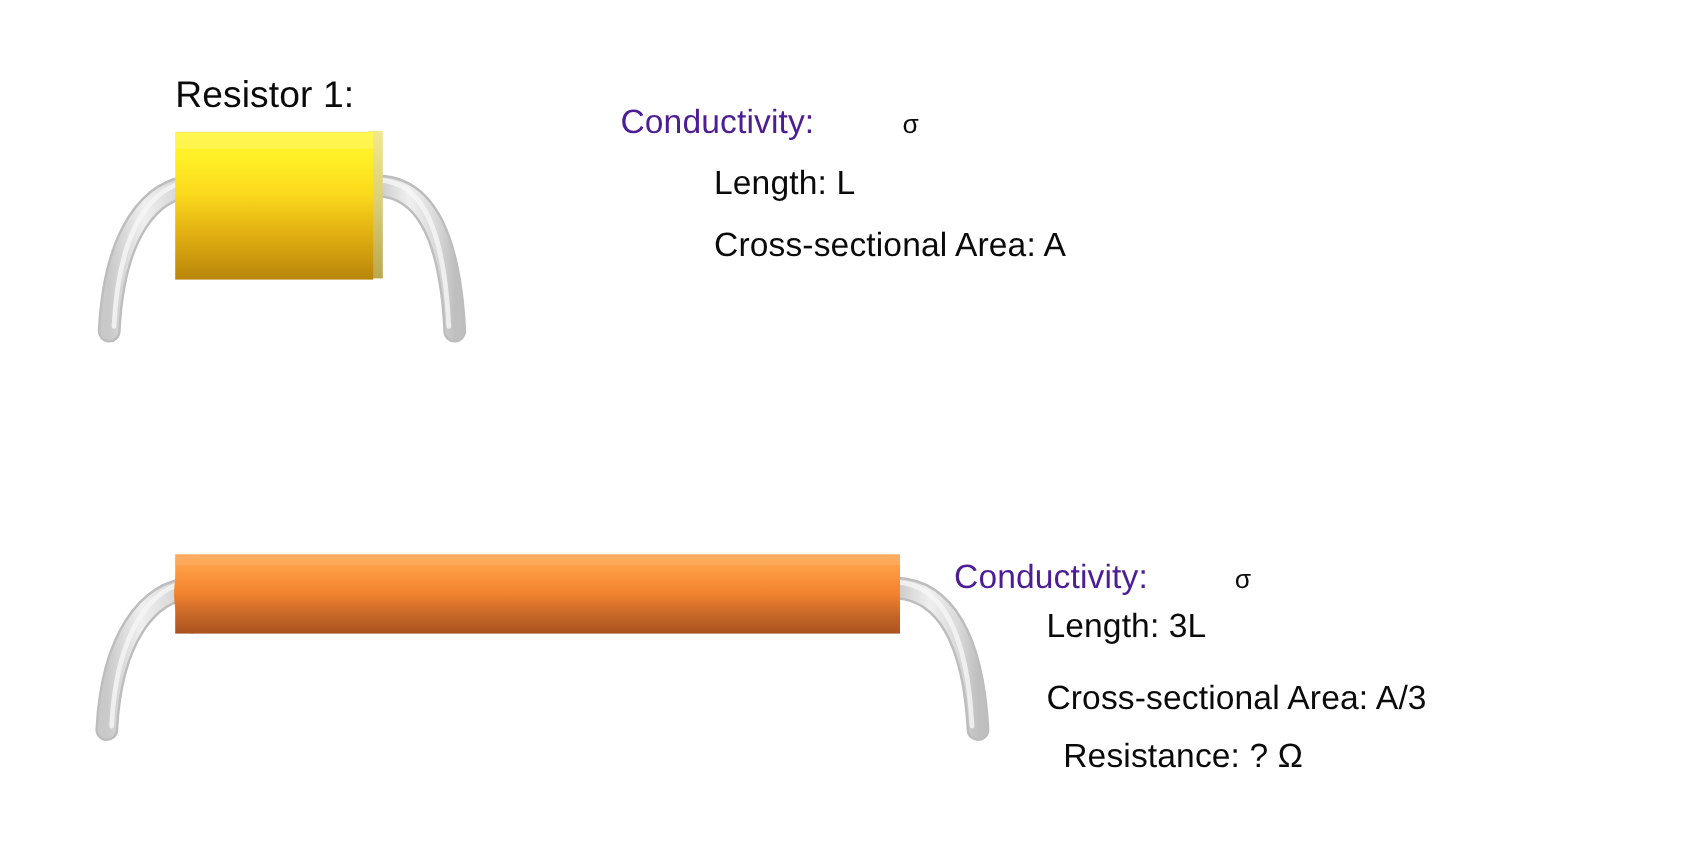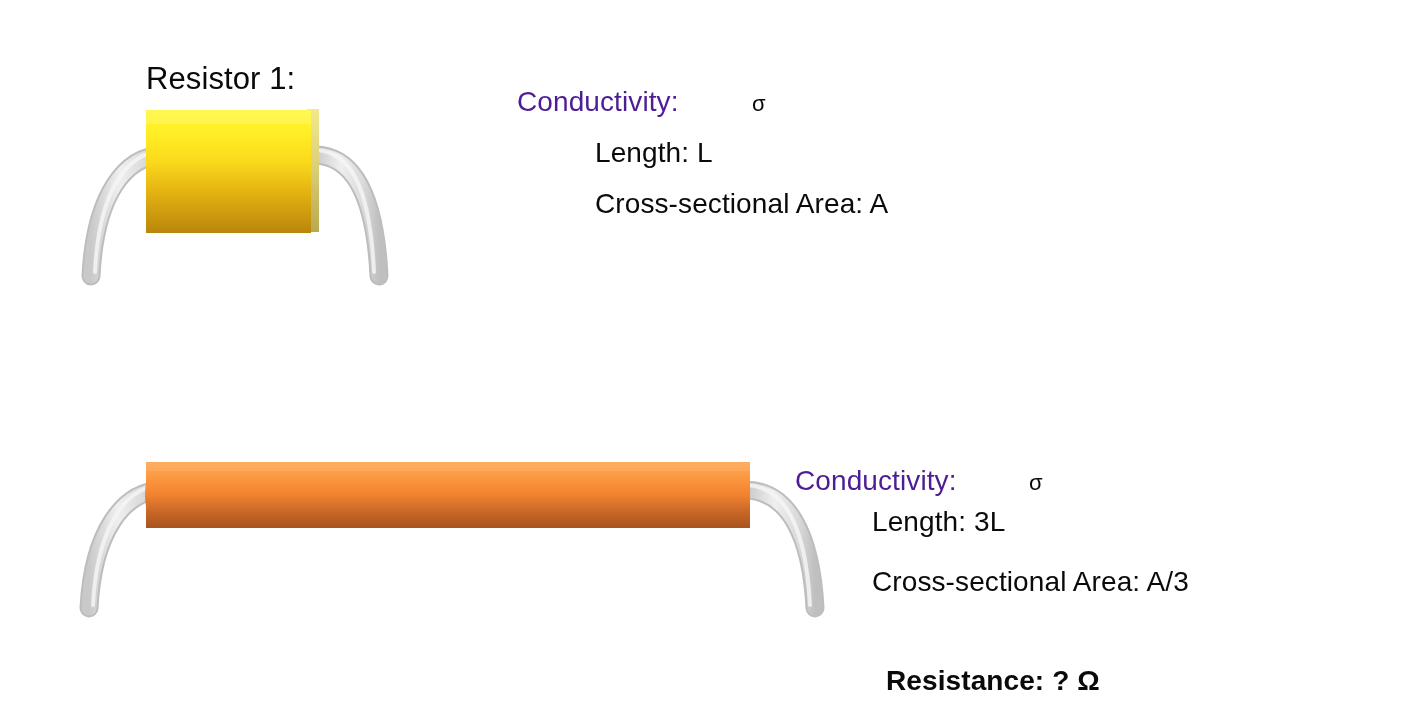--- a/index.html
+++ b/index.html
@@ -163,16 +163,16 @@
       <rect x="71" y="12" width="604" height="66" fill="url(#r2body)"></rect>
       <rect x="71" y="12" width="604" height="9" fill="#FDB06A" opacity="0.5"></rect>
     </svg>
   </div>
 
   <div>
     <div class="lbl spec dim" style="left:795px; top:467px;">Conductivity:</div>
     <div class="lbl sigma" style="left:1029px; top:472px;">σ</div>
     <div class="lbl spec" style="left:872px; top:508px;">Length: 3L</div>
     <div class="lbl spec" style="left:872px; top:568px;">Cross-sectional Area: A/3</div>
-    <div class="lbl spec" style="left:886px; top:667px;font-weight:bold;">Resistance: ? Ω</div>
+    <div class="lbl spec" style="left:886px; top:616px;">Resistance: ? Ω</div>
   </div>
 
 </div>
 
 </body></html>

